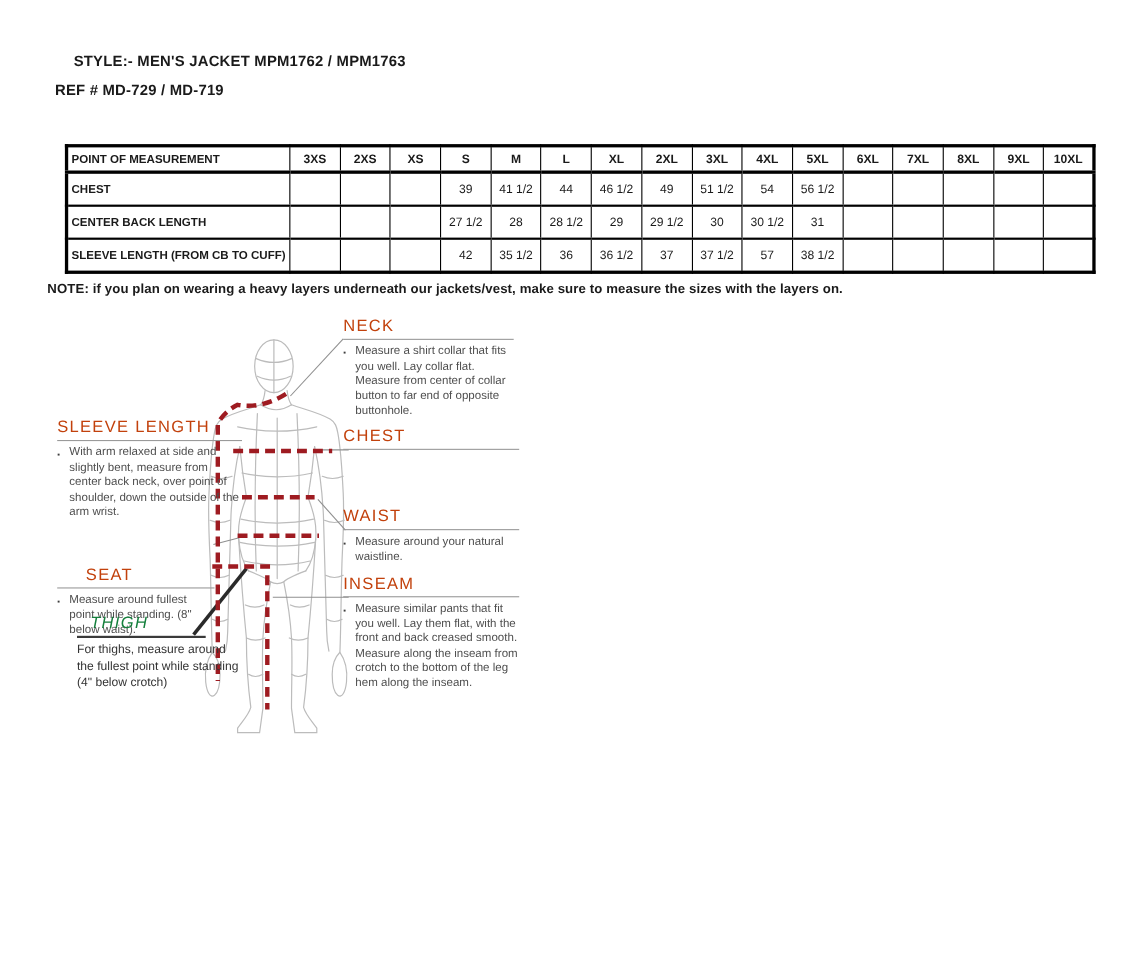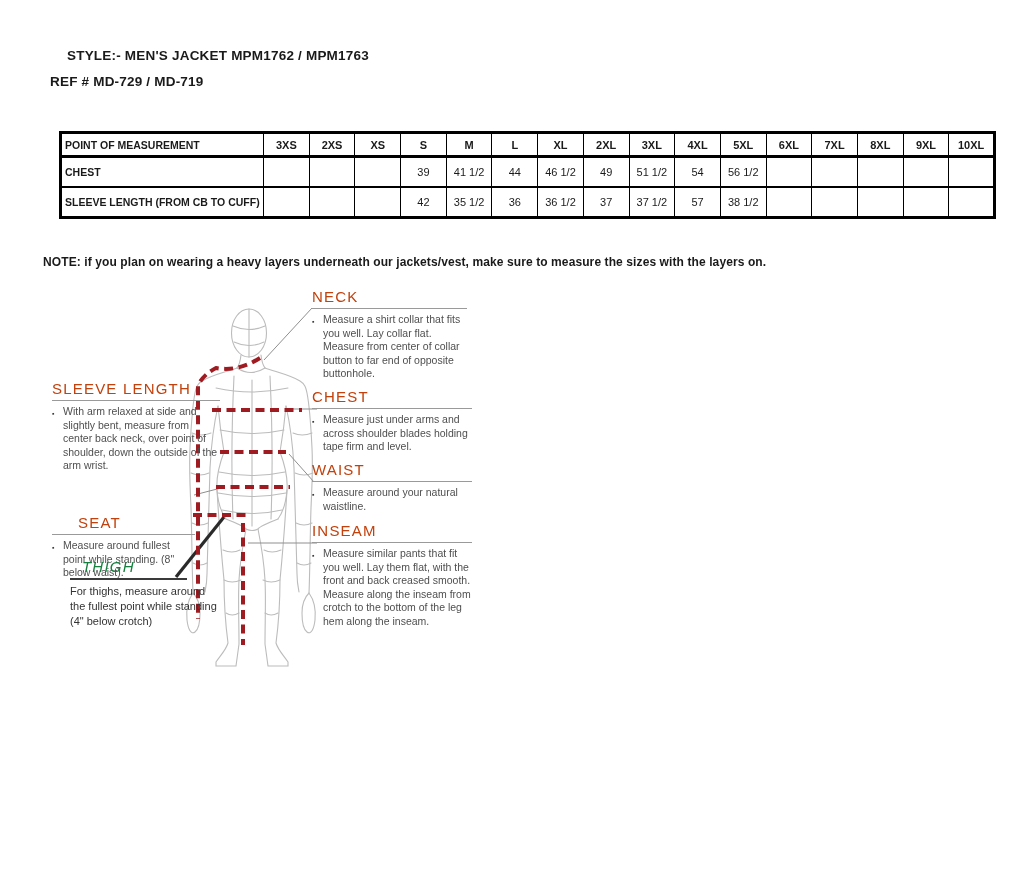--- a/index.html
+++ b/index.html
@@ -98,20 +98,39 @@
           <td class="val">51 1/2</td>
           <td class="val">54</td>
           <td class="val">56 1/2</td>
           <td class="val"></td>
           <td class="val"></td>
           <td class="val"></td>
           <td class="val"></td>
           <td class="val"></td>
         </tr>
         <tr>
+          <td class="rowlabel">CENTER BACK LENGTH</td>
+          <td class="val"></td>
+          <td class="val"></td>
+          <td class="val"></td>
+          <td class="val">27 1/2</td>
+          <td class="val">28</td>
+          <td class="val">28 1/2</td>
+          <td class="val">29</td>
+          <td class="val">29 1/2</td>
+          <td class="val">30</td>
+          <td class="val">30 1/2</td>
+          <td class="val">31</td>
+          <td class="val"></td>
+          <td class="val"></td>
+          <td class="val"></td>
+          <td class="val"></td>
+          <td class="val"></td>
+        </tr>
+        <tr>
           <td class="rowlabel">SLEEVE LENGTH (FROM CB TO CUFF)</td>
           <td class="val"></td>
           <td class="val"></td>
           <td class="val"></td>
           <td class="val">42</td>
           <td class="val">35 1/2</td>
           <td class="val">36</td>
           <td class="val">36 1/2</td>
           <td class="val">37</td>
           <td class="val">37 1/2</td>
@@ -205,21 +224,20 @@
       </g>
     </svg>
 
     <div class="dg-block lbl-neck">
       <h4 class="dg-h">NECK</h4>
       <div class="dg-text">Measure a shirt collar that fits you well. Lay collar flat. Measure from center of collar button to far end of opposite buttonhole.</div>
     </div>
 
     <div class="dg-block lbl-chest">
       <h4 class="dg-h">CHEST</h4>
-      <div class="dg-text">Measure just under arms and across shoulder blades holding tape firm and level.</div>
     </div>
 
     <div class="dg-block lbl-waist">
       <h4 class="dg-h">WAIST</h4>
       <div class="dg-text">Measure around your natural waistline.</div>
     </div>
 
     <div class="dg-block lbl-inseam">
       <h4 class="dg-h">INSEAM</h4>
       <div class="dg-text">Measure similar pants that fit you well. Lay them flat, with the front and back creased smooth. Measure along the inseam from crotch to the bottom of the leg hem along the inseam.</div>

